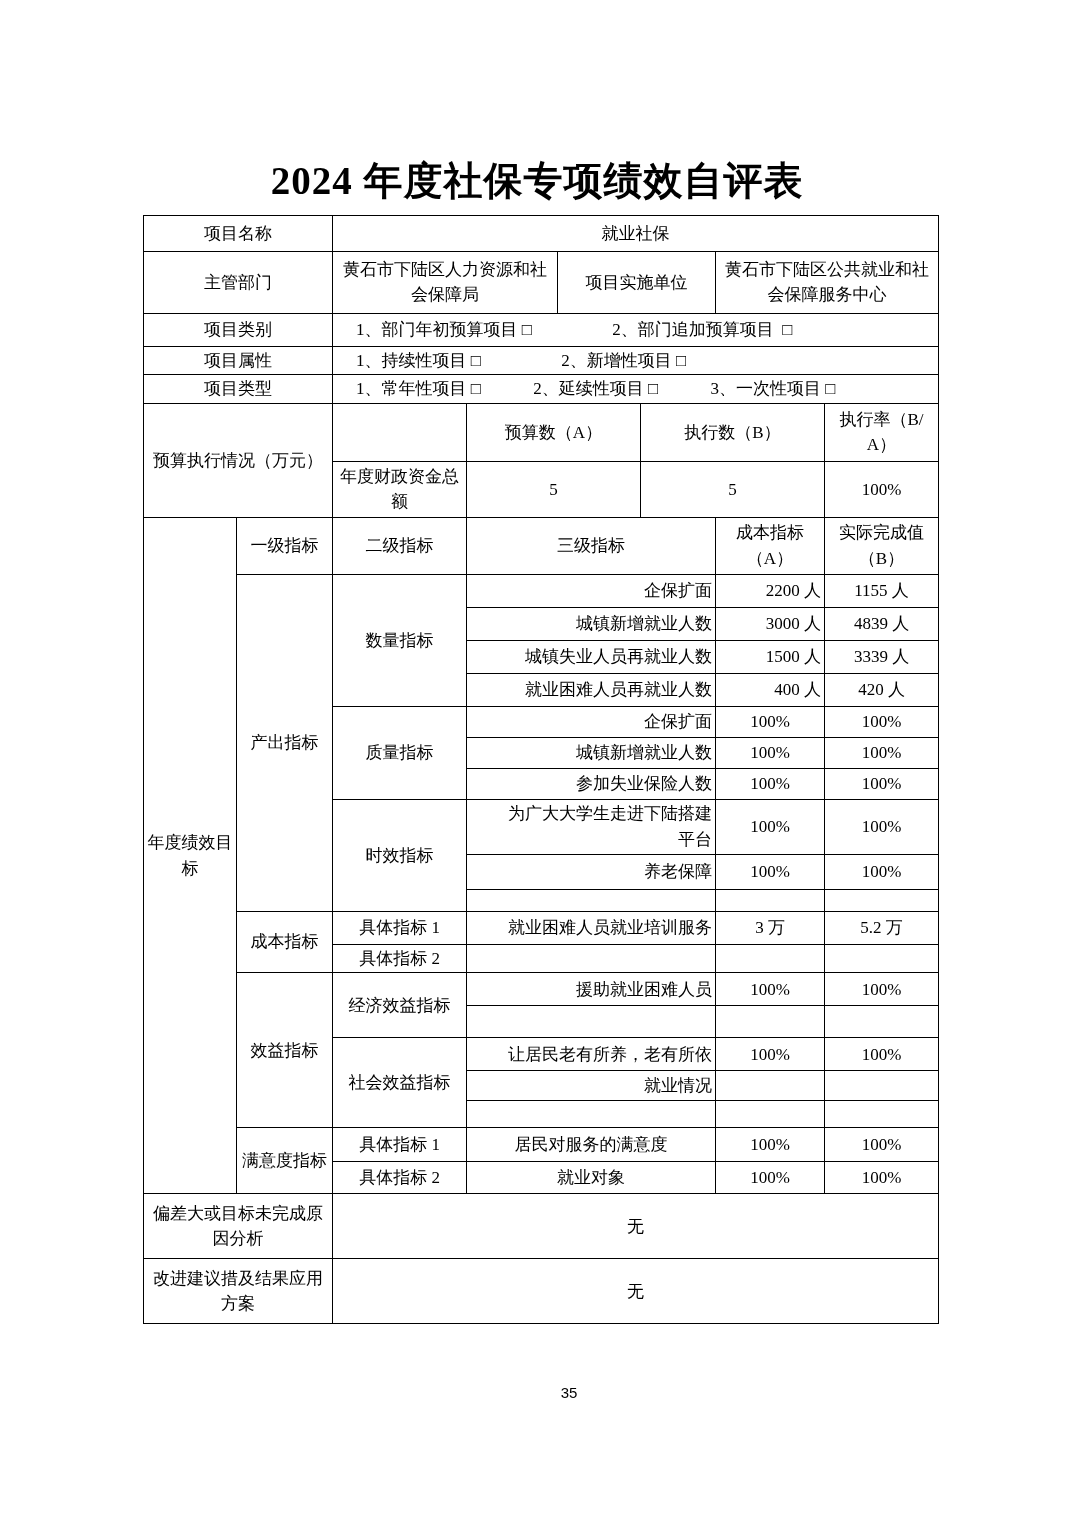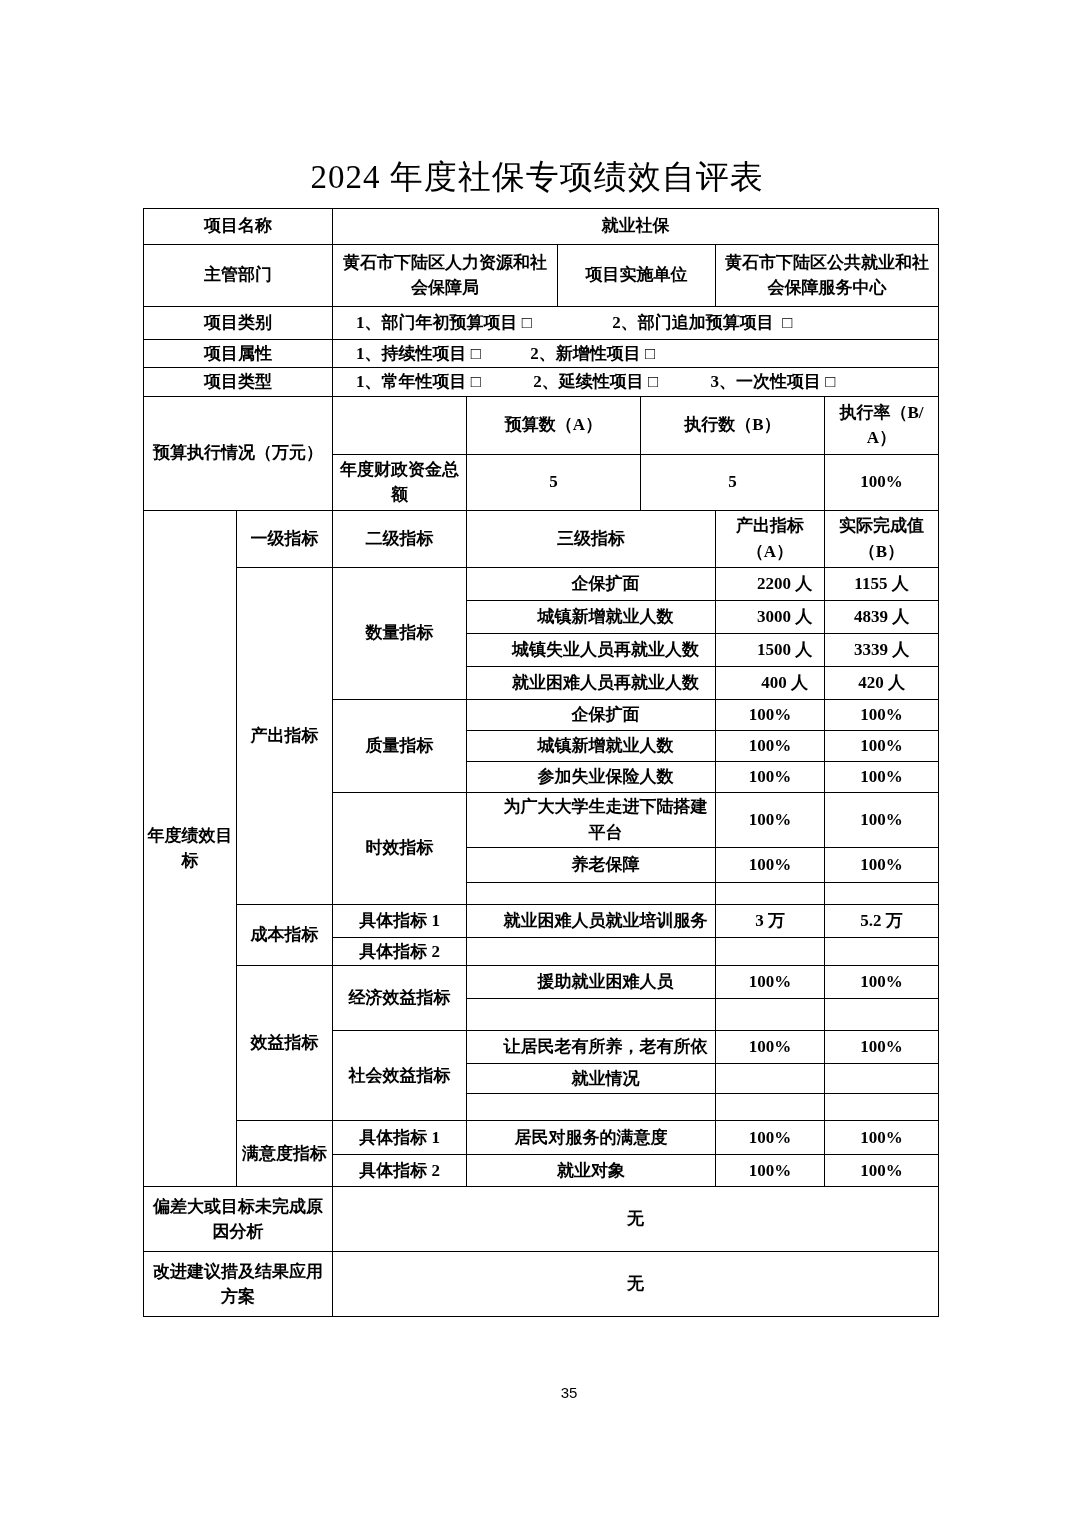--- a/index.html
+++ b/index.html
@@ -11,47 +11,46 @@
   .page{
     position:relative;
     width:1074px;
     height:1520px;
     background:#ffffff;
     overflow:hidden;
   }
   .doc-title{
     padding-top:158px;
     text-align:center;
-    font-size:33px;
-    font-weight:normal;
+    font-size:39px;
+    font-weight:bold;
     letter-spacing:1px;
     line-height:1.2;
   }
   table.main{
     border-collapse:collapse;
     table-layout:fixed;
     width:795px;
     margin:10px 0 0 143px;
-    font-weight:bold;
   }
   td{
     border:1px solid #000;
     padding:1px 3px;
     text-align:center;
     vertical-align:middle;
     font-size:17px;
     line-height:1.5;
     word-break:break-all;
     overflow:hidden;
   }
-  td.ta-l{text-align:center;padding-left:32px;}
+  td.ta-l{text-align:right;padding-left:32px;}
   td.opts{text-align:left;padding-left:23px;white-space:nowrap;}
   td.opts span{white-space:pre;}
   tr.row-cat td.opts span + span{margin-left:76px;}
-  tr.row-attr td.opts span + span{margin-left:45px;}
+  tr.row-attr td.opts span + span{margin-left:76px;}
   tr.row-type td.opts span + span{margin-left:48px;text-align:right;}
   .page-number{
     position:absolute;
     left:0;
     width:100%;
     top:1384px;
     text-align:center;
     font-size:15px;
     font-family:"Liberation Sans","DejaVu Sans",sans-serif;
     margin-left:32px;
@@ -122,21 +121,21 @@
       <td colspan="2">5</td>
       <td colspan="2">5</td>
       <td>100%</td>
     </tr>
 
     <tr style="height:57px">
       <td rowspan="20">年度绩效目标</td>
       <td>一级指标</td>
       <td>二级指标</td>
       <td colspan="3">三级指标</td>
-      <td>产出指标（A）</td>
+      <td>成本指标（A）</td>
       <td>实际完成值（B）</td>
     </tr>
 
     <tr style="height:33px">
       <td rowspan="10">产出指标</td>
       <td rowspan="4">数量指标</td>
       <td colspan="3" class="ta-l">企保扩面</td>
       <td class="ta-l">2200 人</td>
       <td>1155 人</td>
     </tr>

